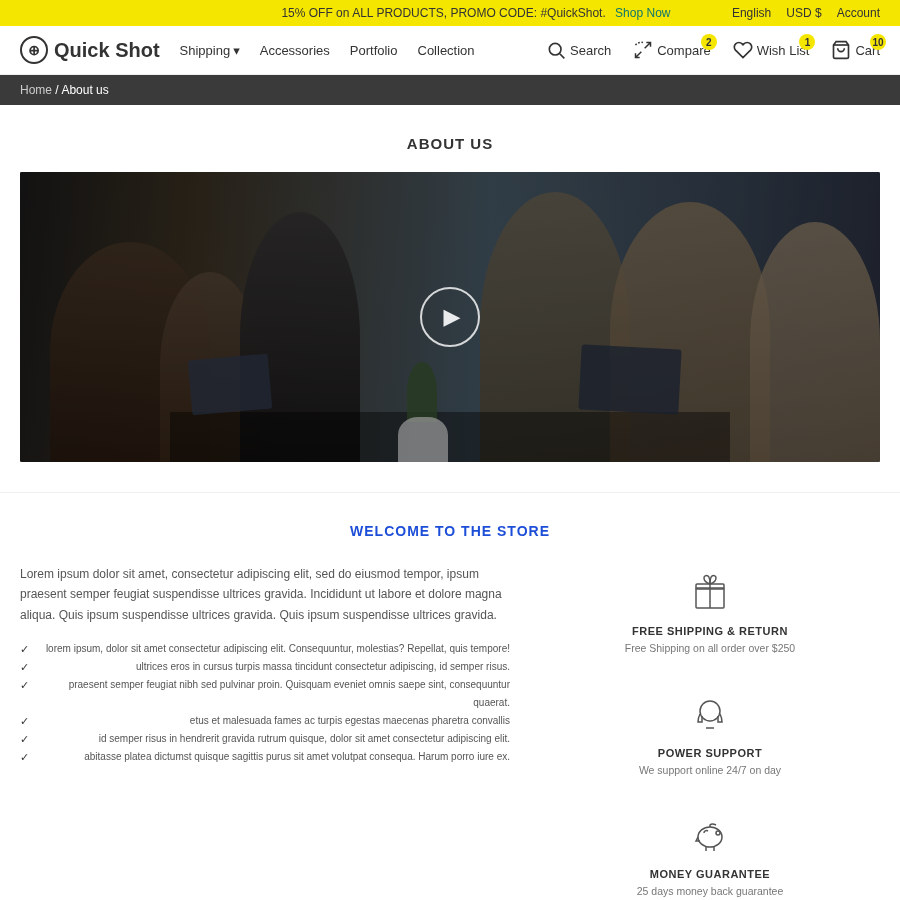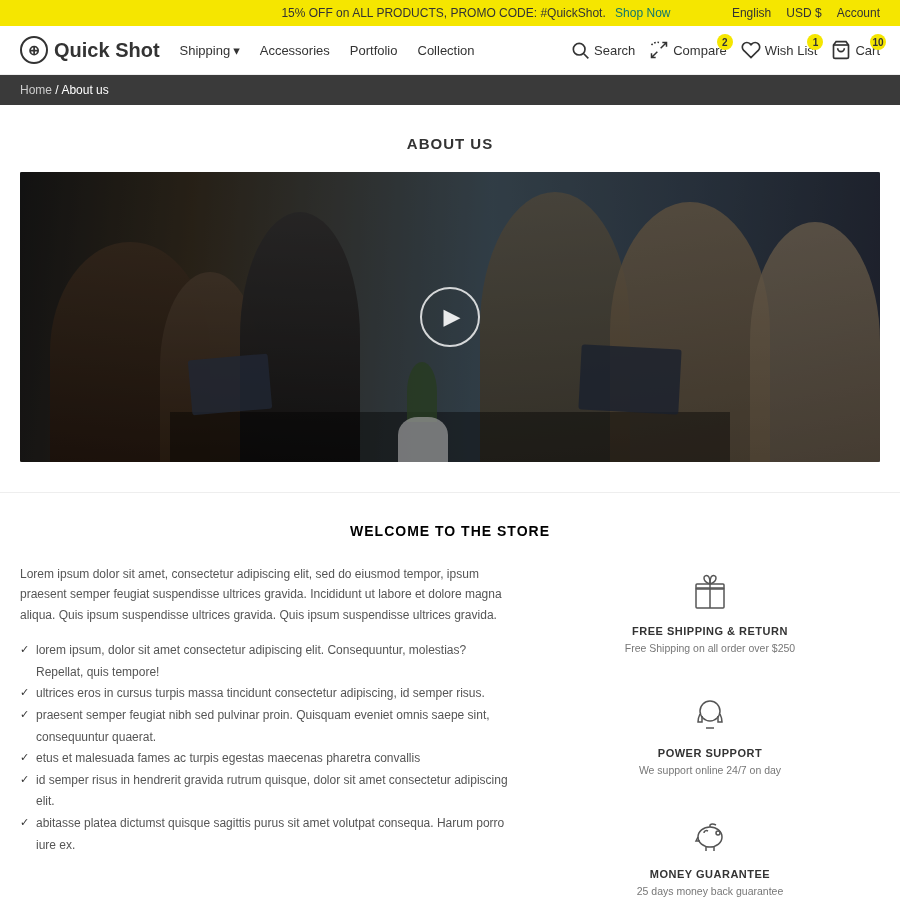--- a/index.html
+++ b/index.html
@@ -44,21 +44,21 @@
     }
     nav { display: flex; gap: 20px; align-items: center; flex: 1; }
     nav .nav-item {
       font-size: 13px;
       color: #333;
       cursor: pointer;
       display: flex; align-items: center; gap: 3px;
     }
     .header-actions {
       display: flex;
-      gap: 14px;
+      gap: 22px;
     }
     .action-item {
       display: flex; align-items: center; gap: 4px;
       font-size: 13px; cursor: pointer; position: relative;
     }
     .badge {
       background: #f5e600;
       border-radius: 50%;
       width: 16px; height: 16px;
       display: flex; align-items: center; justify-content: center;
@@ -126,42 +126,43 @@
     .welcome-section {
       padding: 30px 20px;
       border-top: 1px solid #eee;
     }
     .welcome-title {
       text-align: center;
       font-size: 14px;
       font-weight: bold;
       letter-spacing: 1px;
       margin-bottom: 25px;
-      color: #000000;
+      color: #1d4ed8;
     }
     .welcome-grid {
       display: flex;
       gap: 30px;
     }
     .welcome-left {
       flex: 1;
     }
     .welcome-left p {
       font-size: 12px;
       color: #555;
       line-height: 1.7;
       margin-bottom: 15px;
     }
     .checklist { list-style: none; }
     .checklist li {
-      font-size: 12px;
+      font-size: 10px;
       color: #555;
       line-height: 1.8;
       padding-left: 16px;
       position: relative;
+      text-align: right;
     }
     .checklist li::before {
       content: '✓';
       position: absolute; left: 0;
       color: #333; font-size: 11px;
     }
     .welcome-right {
       width: 340px;
       display: grid;
       grid-template-columns: 1fr;

